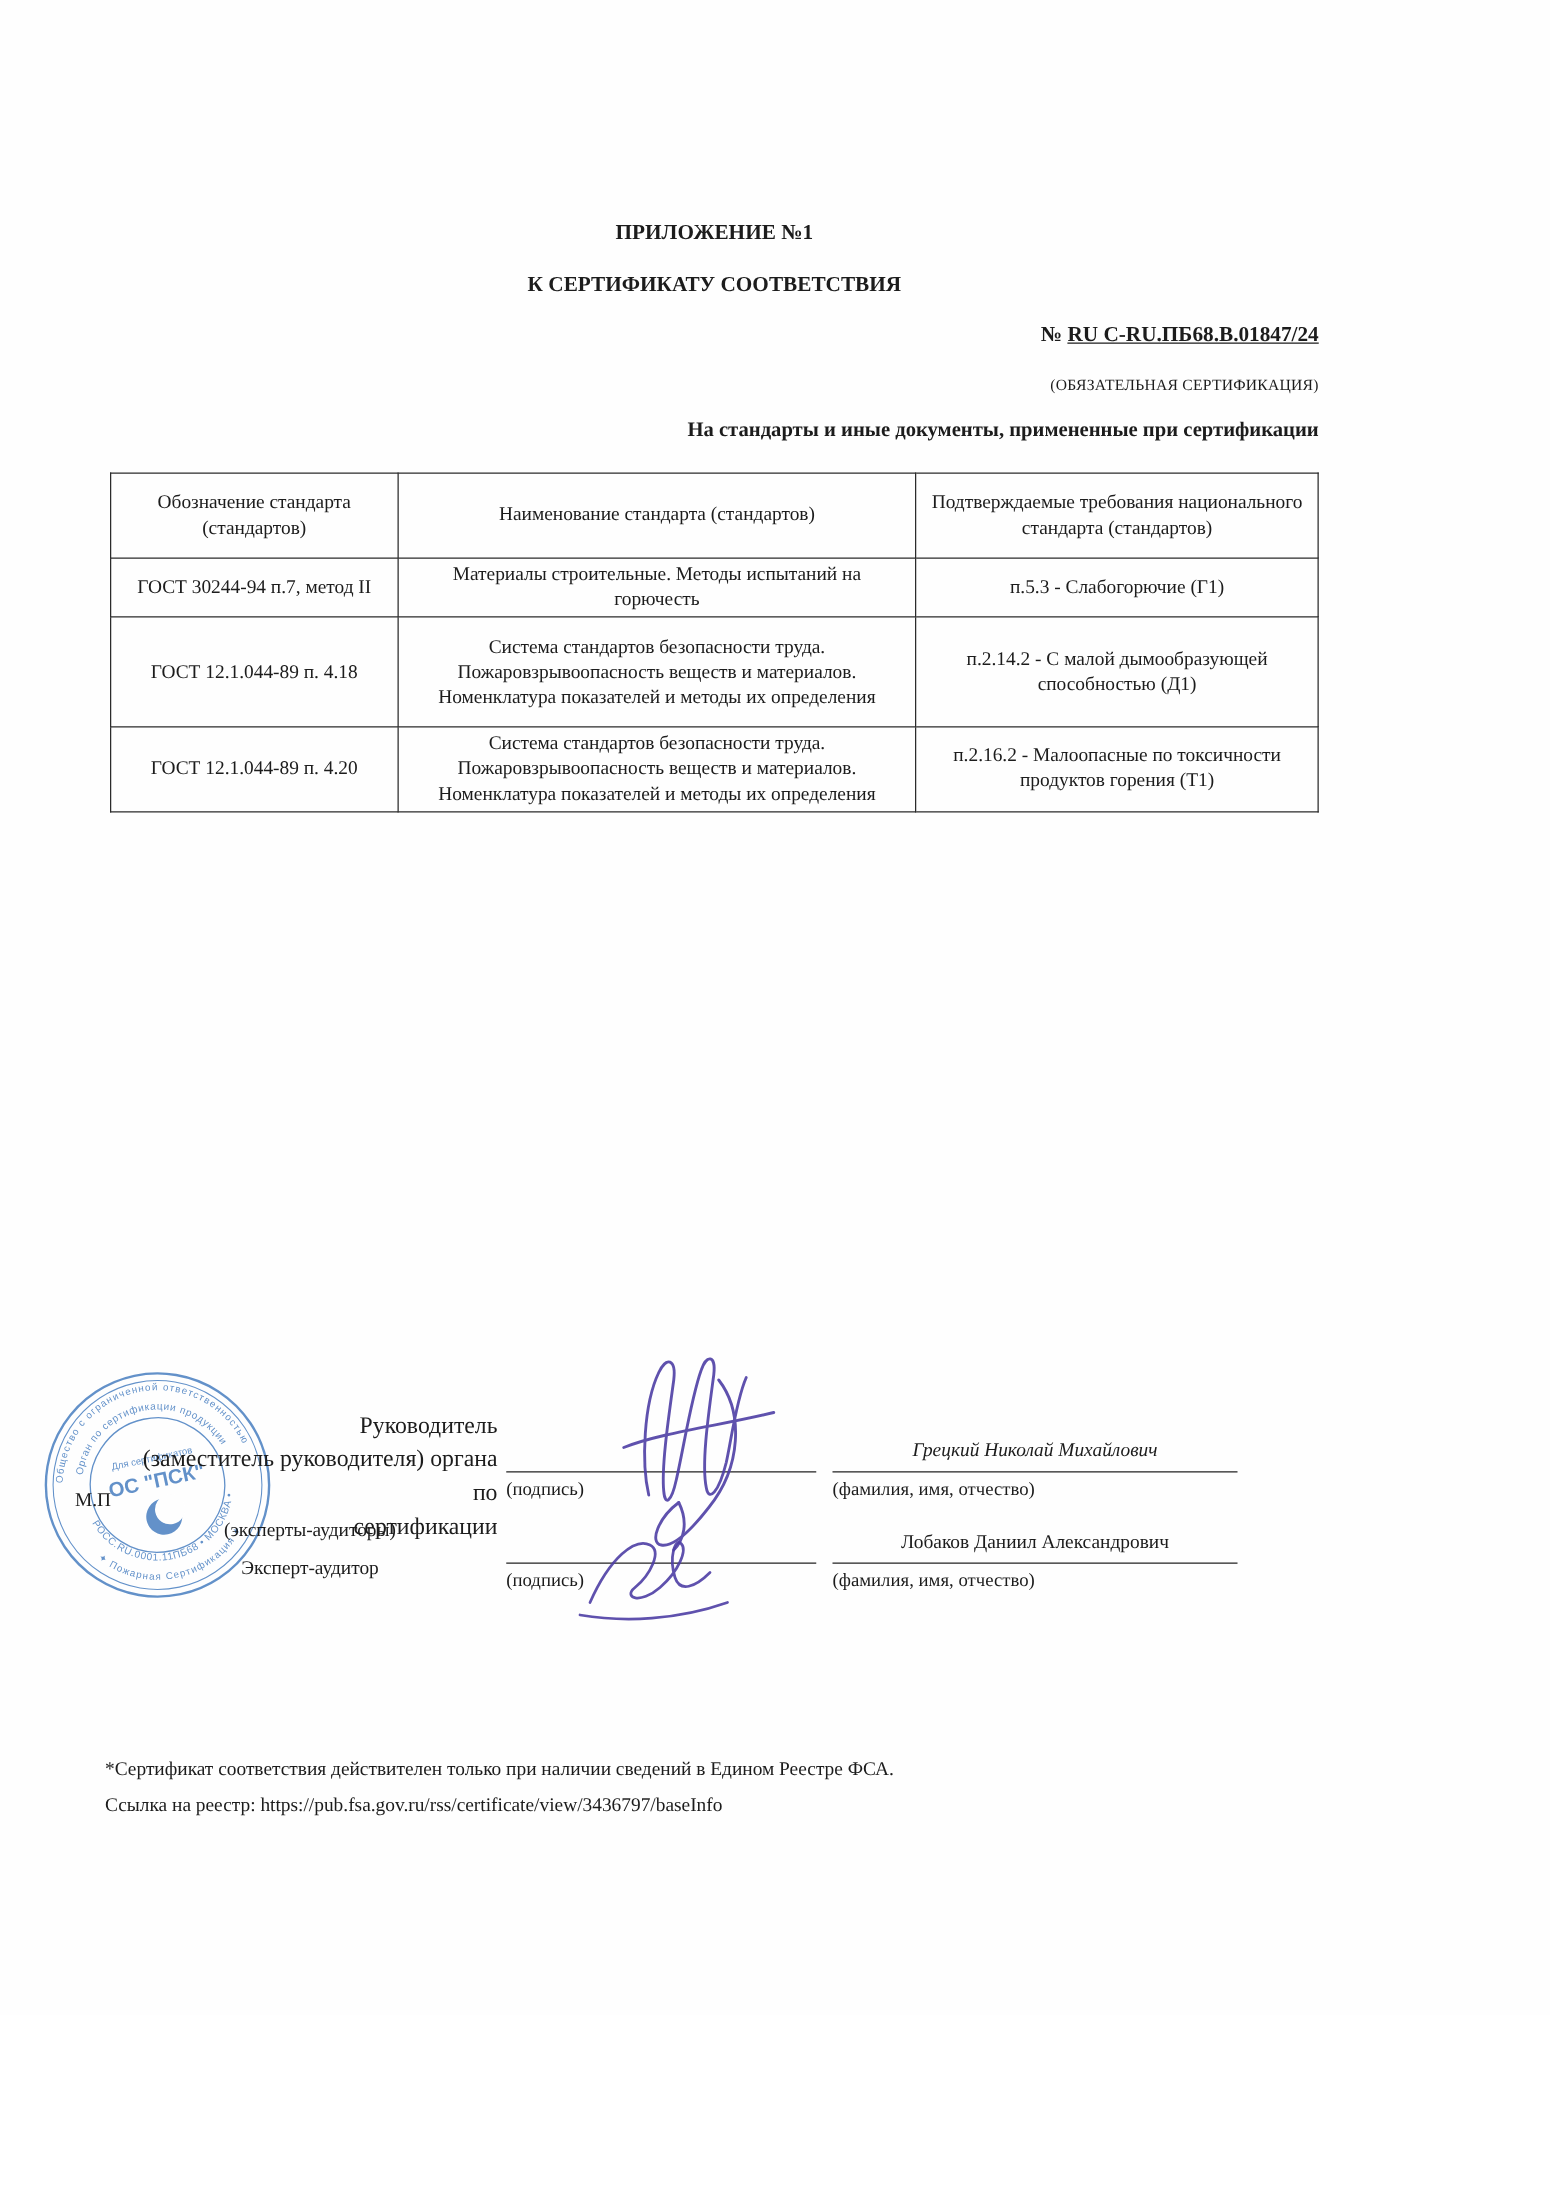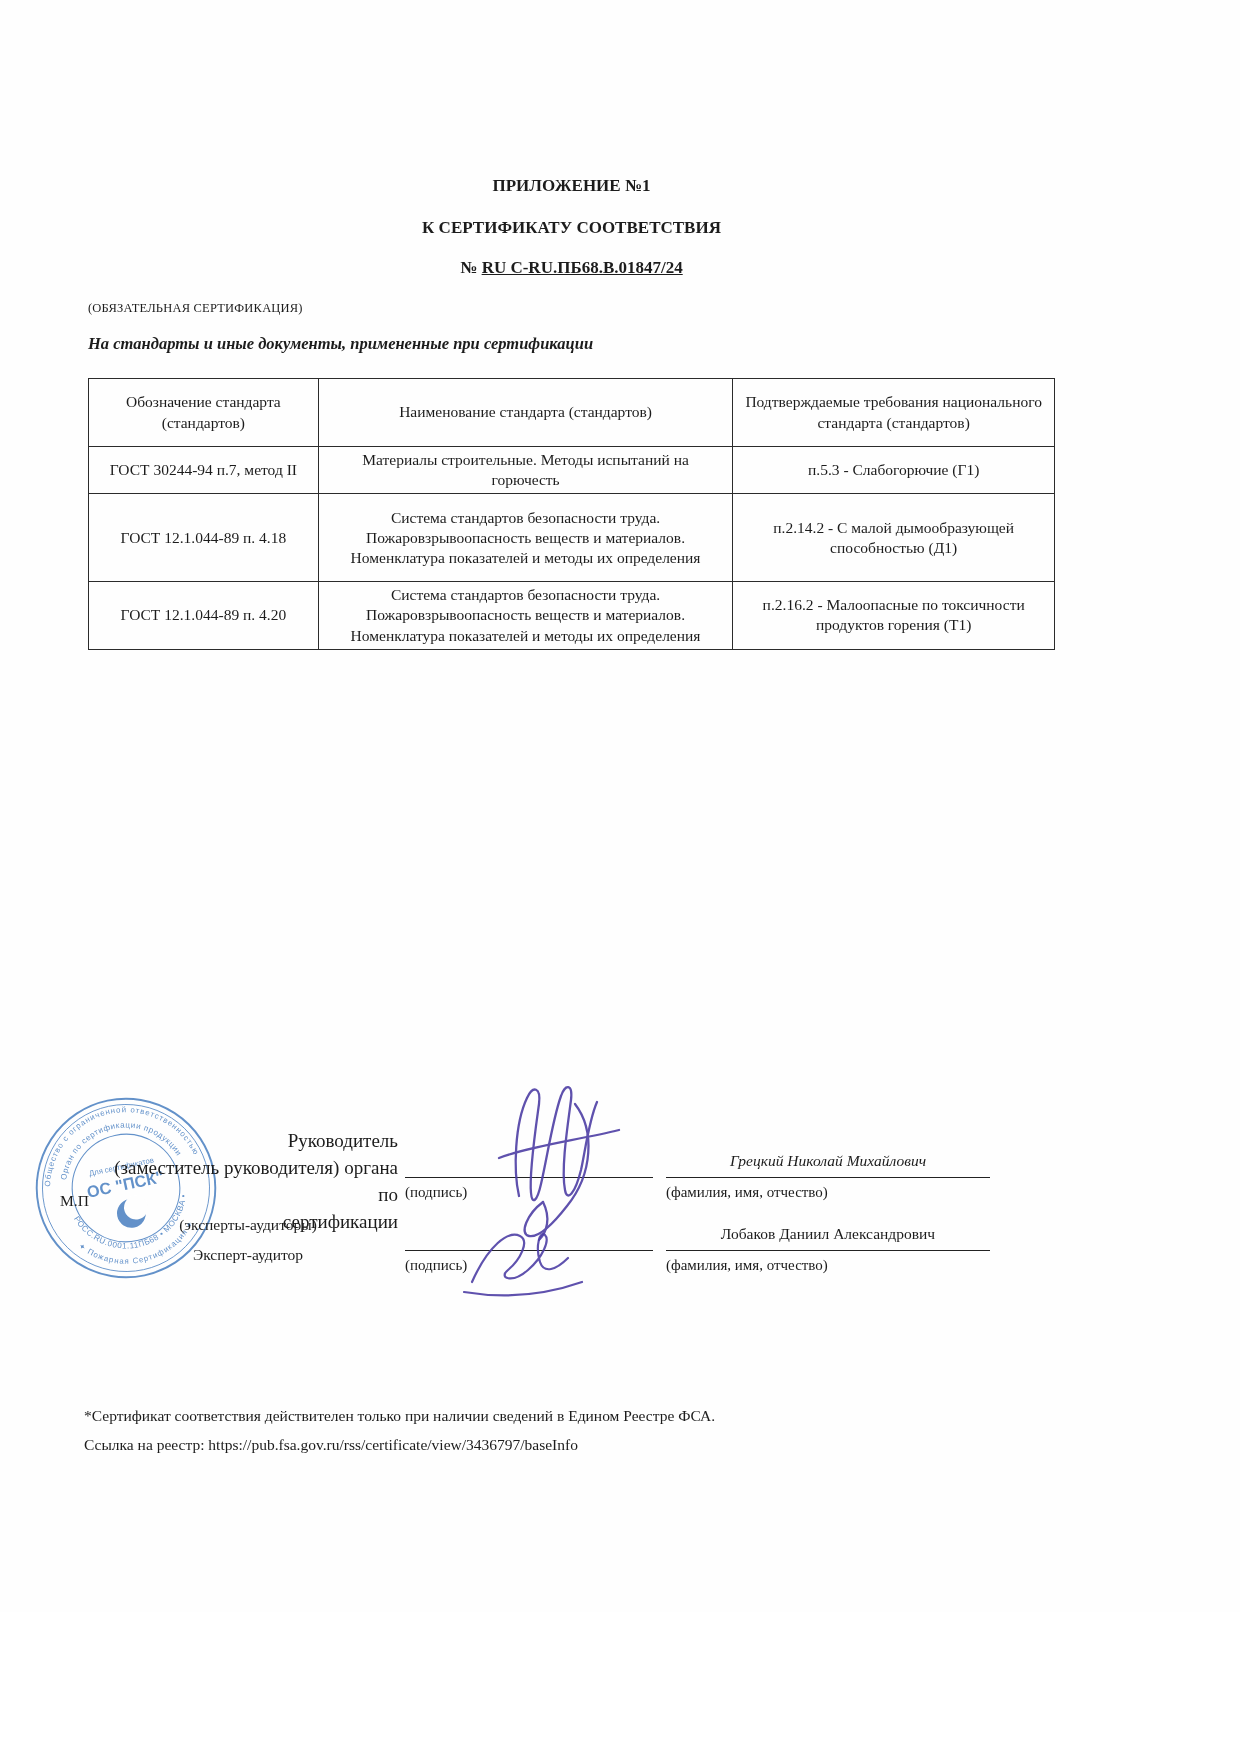--- a/index.html
+++ b/index.html
@@ -9,24 +9,24 @@
     width: 1240px;
     height: 1612px;
     background: #fefefe;
     font-family: "Liberation Serif", "DejaVu Serif", serif;
     color: #1c1c1c;
     overflow: hidden;
   }
   .content { position: absolute; left: 88px; width: 967px; }
   .h-title    { position: absolute; left: 0; right: 0; top: 176px; text-align: center; font-size: 17px; font-weight: bold; }
   .h-cert     { position: absolute; left: 0; right: 0; top: 218px; text-align: center; font-size: 17px; font-weight: bold; }
-  .h-number   { position: absolute; left: 0; right: 0; top: 258px; text-align: center; font-size: 17px; font-weight: bold; }
+  .h-number   { position: absolute; left: 0; right: 0; top: 258px; text-align: right; font-size: 17px; font-weight: bold; }
   .h-number .num-underline { text-decoration: underline; }
-  .h-mandatory{ position: absolute; left: 0; right: 0; top: 301px; text-align: left; font-size: 12.5px; letter-spacing: .2px; }
-  .h-subject  { position: absolute; left: 0; right: 0; top: 334px; text-align: left; font-size: 16.5px; font-weight: bold; font-style: italic; }
+  .h-mandatory{ position: absolute; left: 0; right: 0; top: 301px; text-align: right; font-size: 12.5px; letter-spacing: .2px; }
+  .h-subject  { position: absolute; left: 0; right: 0; top: 334px; text-align: right; font-size: 16.5px; font-weight: bold; }
 
   
   .std-table {
     position: absolute; left: 0; top: 378px;
     width: 967px;
     border-collapse: collapse;
     font-size: 15.5px;
     line-height: 1.3;
   }
   .std-table th, .std-table td {

